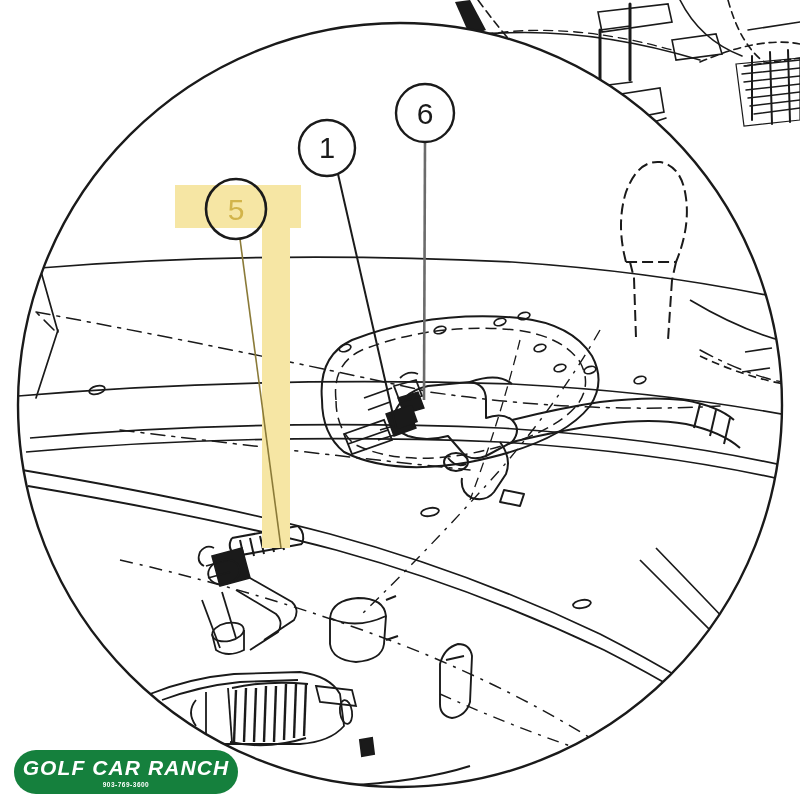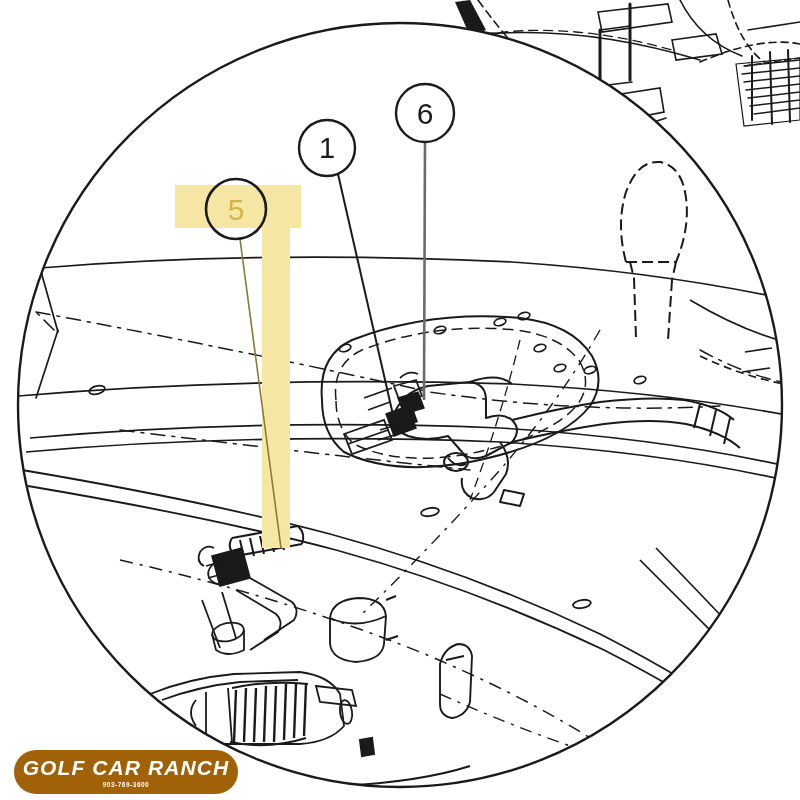--- a/index.html
+++ b/index.html
@@ -28,21 +28,21 @@
   .callout-label {
     font-family: "Liberation Sans", sans-serif;
   }
   #logo-badge {
     position: absolute;
     left: 14px;
     top: 750px;
     width: 224px;
     height: 44px;
     border-radius: 22px;
-    background: #a16207;
+    background: #15803d;
     display: flex;
     flex-direction: column;
     align-items: center;
     justify-content: center;
     box-sizing: border-box;
   }
   #logo-text {
     color: #ffffff;
     font-family: "Liberation Sans", sans-serif;
     font-weight: bold;

